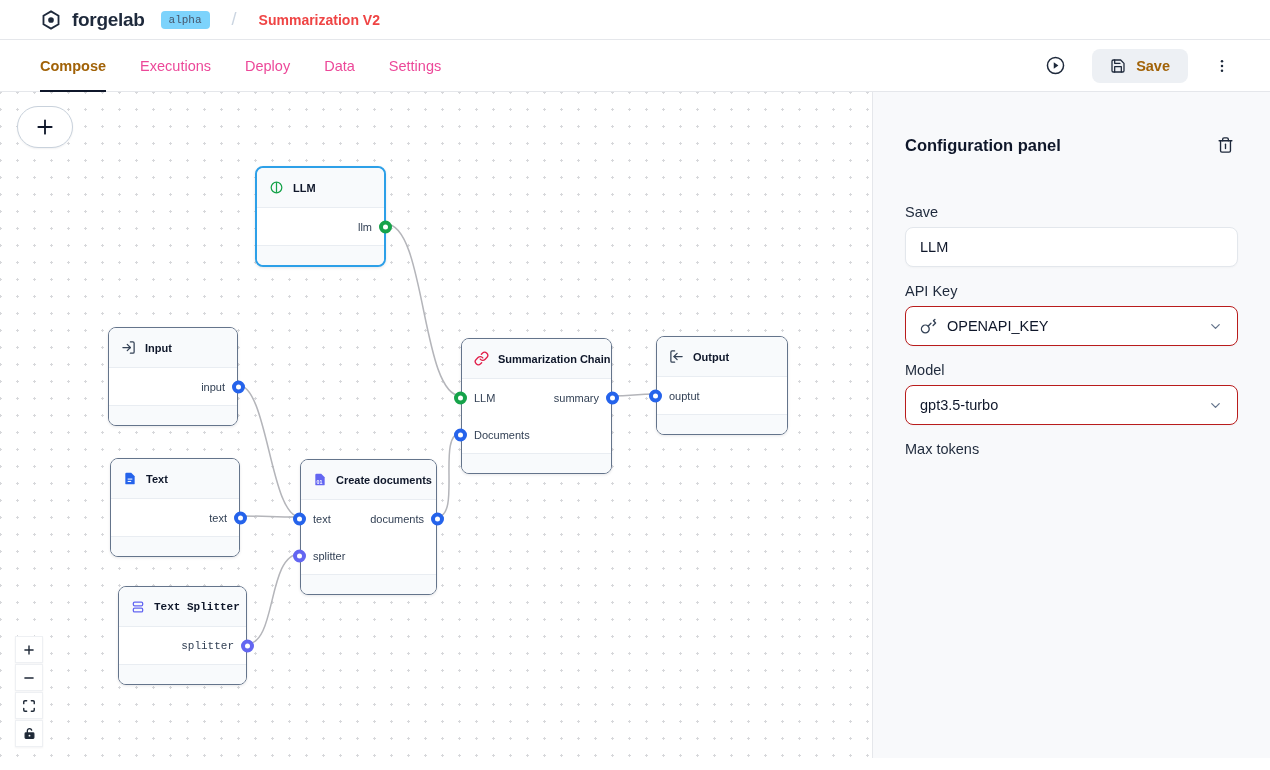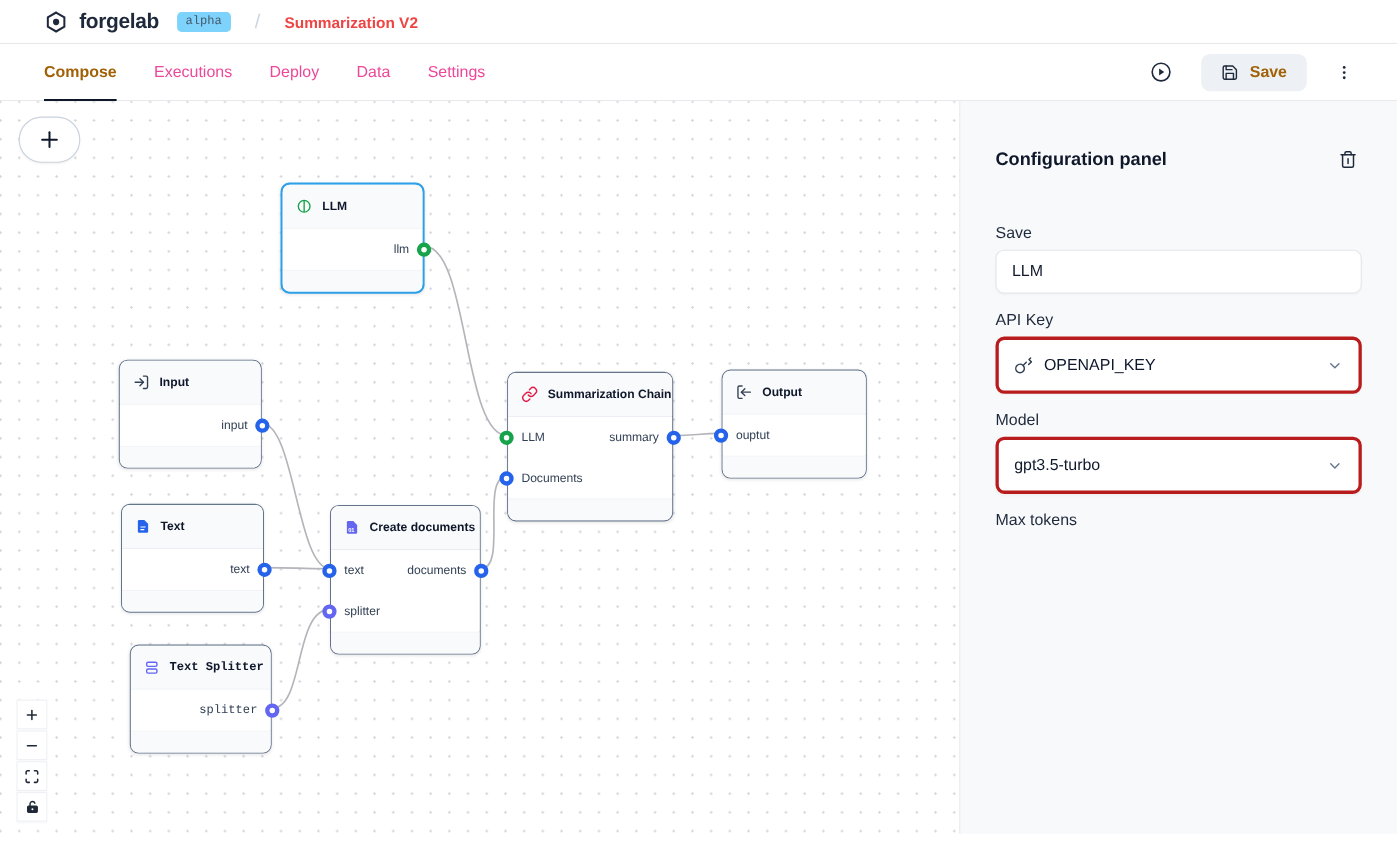--- a/index.html
+++ b/index.html
@@ -78,21 +78,21 @@
     padding:40px 32px; overflow:hidden; }
   .panel-head { display:flex; align-items:center; justify-content:space-between;
     margin-bottom:46px; }
   .panel-title { font-size:16.5px; font-weight:700; color:#0f172a; }
   .field-group { margin-bottom:16px; }
   .field-label { display:block; font-size:14.5px; font-weight:500; color:#1e293b;
     margin-bottom:7px; }
   .text-input { width:100%; height:40px; background:#fff; border:1px solid #e3e7ec;
     border-radius:8px; padding:0 14px; font-size:14.5px; color:#0f172a;
     font-family:inherit; box-shadow:0 1px 2px rgba(15,23,42,.03); outline:none; }
-  .select-box { width:100%; height:52px; background:#fff; border:3px solid #b91c1c;
+  .select-box { width:100%; height:40px; background:#fff; border:1px solid #b91c1c;
     border-radius:8px; padding:0 14px; display:flex; align-items:center; gap:10px;
     font-size:14.5px; color:#0f172a; cursor:pointer;
     box-shadow:0 1px 2px rgba(15,23,42,.03); }
   .select-box .chev { margin-left:auto; }
   svg { display:block; }
 </style>
 </head>
 <body>
 
 <header class="app-header">

